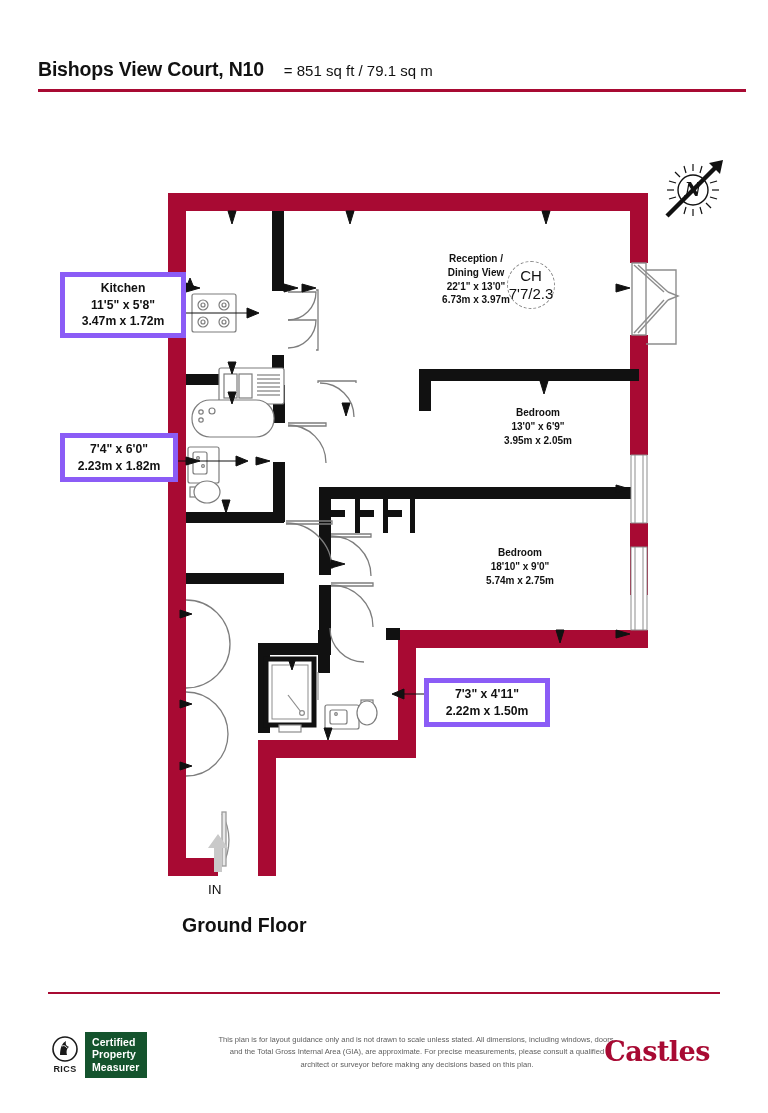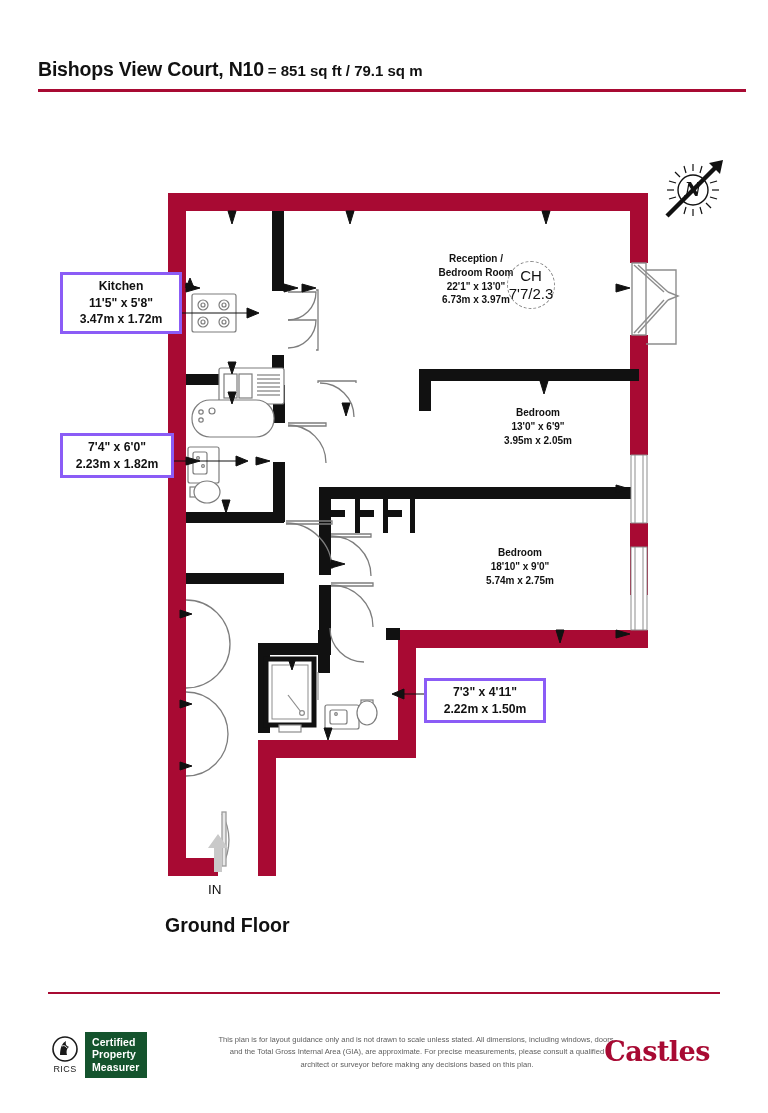--- a/index.html
+++ b/index.html
@@ -5,41 +5,41 @@
   html,body{margin:0;padding:0;background:#ffffff;}
   body{
     width:768px;height:1113px;position:relative;overflow:hidden;
     font-family:"Liberation Sans", sans-serif;color:#1a1a1a;
   }
   
   #header{position:absolute;left:38px;top:58px;width:708px;height:44px;}
   #header-row{display:flex;align-items:baseline;white-space:nowrap;}
   #title{font-size:19.5px;font-weight:bold;letter-spacing:-0.2px;color:#111;}
   #area-label{font-size:15px;font-weight:bold;margin-left:14px;color:#111;}
-  #area-value{font-size:15px;font-weight:bold;margin-left:4px;color:#111;text-align:center;}
+  #area-value{font-size:15px;font-weight:normal;margin-left:20px;color:#111;text-align:center;}
   #header-rule{position:absolute;left:0;top:31px;width:708px;height:3px;background:#A80A33;}
   
   #plan{position:absolute;left:0;top:0;width:768px;height:1113px;}
   
   #footer-rule{position:absolute;left:48px;top:992px;width:672px;height:2px;background:#A80A33;}
   #footer{position:absolute;left:48px;top:1026px;width:672px;height:62px;}
   #rics-block{position:absolute;left:4px;top:6px;display:flex;align-items:center;}
   #rics-logo{display:flex;flex-direction:column;align-items:center;margin-right:7px;}
-  #rics-text{font-size:9px;font-weight:normal;letter-spacing:0.4px;color:#1a1a1a;margin-top:2px;}
+  #rics-text{font-size:9px;font-weight:bold;letter-spacing:0.4px;color:#1a1a1a;margin-top:2px;}
   #cpm-badge{background:#14532d;color:#fff;padding:4px 7px 5px 7px;
              font-size:10.5px;font-weight:bold;line-height:1.18;letter-spacing:0.1px;}
   #disclaimer{position:absolute;left:140px;top:8px;width:400px;text-align:center;
               font-size:7.6px;line-height:1.62;color:#5d5d5d;margin-left:29px;}
   #castles{position:absolute;right:10px;top:10px;font-family:"DejaVu Serif", serif;
            font-size:27px;font-weight:bold;color:#A80A33;letter-spacing:-0.5px;
            font-style:normal;}
   
   .room-label{position:absolute;text-align:center;font-size:10px;font-weight:bold;
               line-height:1.38;color:#111;white-space:nowrap;}
-  .dim-box{position:absolute;border:3px solid #8b5cf6;background:#fff;
+  .dim-box{position:absolute;border:5px solid #8b5cf6;background:#fff;
            text-align:center;font-size:12.2px;font-weight:bold;line-height:1.36;
            color:#111;padding:3px 6px;white-space:nowrap;}
   #ch-circle{position:absolute;width:46px;height:46px;border-radius:50%;
              border:1px dashed #8a8a8a;display:flex;flex-direction:column;
              align-items:center;justify-content:center;
              font-size:15px;font-weight:normal;line-height:1.22;color:#111;}
   #in-label{position:absolute;font-size:13.5px;font-weight:normal;color:#111;}
   #floor-label{position:absolute;font-size:19.5px;font-weight:bold;color:#111;}
 </style>
 </head>
@@ -327,21 +327,21 @@
 </svg>
 
 <div class="dim-box" style="left:60px;top:272px;width:104px;">
   <div>Kitchen</div>
   <div>11'5" x 5'8"</div>
   <div>3.47m x 1.72m</div>
 </div>
 
 <div class="room-label" style="left:383px;top:252px;width:186px;">
   <div>Reception /</div>
-  <div>Bedroom Room</div>
+  <div>Dining View</div>
   <div>22'1" x 13'0"</div>
   <div>6.73m x 3.97m</div>
 </div>
 
 <div id="ch-circle" style="left:507px;top:261px;">
   <div>CH</div>
   <div>7'7/2.3</div>
 </div>
 
 <div class="dim-box" style="left:60px;top:433px;width:96px;">
@@ -361,21 +361,21 @@
   <div>5.74m x 2.75m</div>
 </div>
 
 <div class="dim-box" style="left:424px;top:678px;width:104px;">
   <div>7'3" x 4'11"</div>
   <div>2.22m x 1.50m</div>
 </div>
 
 <div id="in-label" style="left:208px;top:882px;">IN</div>
 
-<div id="floor-label" style="left:165px;top:914px;">Ground Floor</div>
+<div id="floor-label" style="left:182px;top:914px;">Ground Floor</div>
 
 <div id="footer-rule"></div>
 <div id="footer">
 
   <div id="rics-block">
     <div id="rics-logo">
       <svg width="26" height="26" viewBox="0 0 26 26">
         <circle cx="13" cy="13" r="12" fill="none" stroke="#1a1a1a" stroke-width="1.6"></circle>
         <path d="M8 19 C8 12 10 7 14 5 C13 9 15 10 17 11 C15 12 14 15 15 19 Z" fill="#1a1a1a"></path>
         <path d="M10 10 C12 9 14 10 15 12" fill="none" stroke="#ffffff" stroke-width="0.9"></path>

